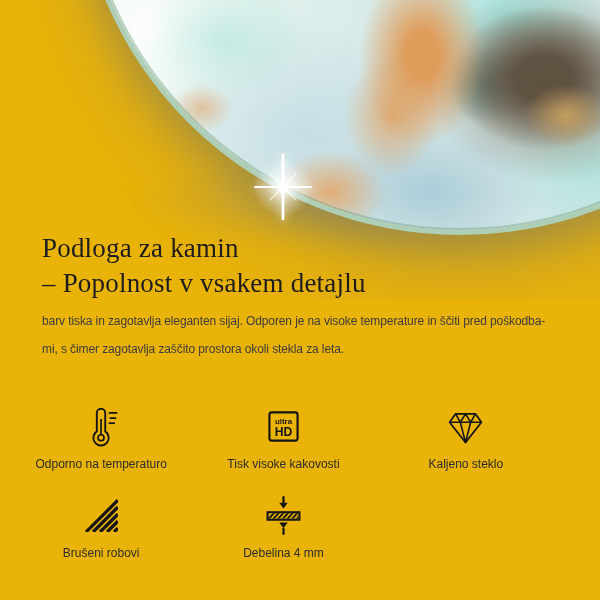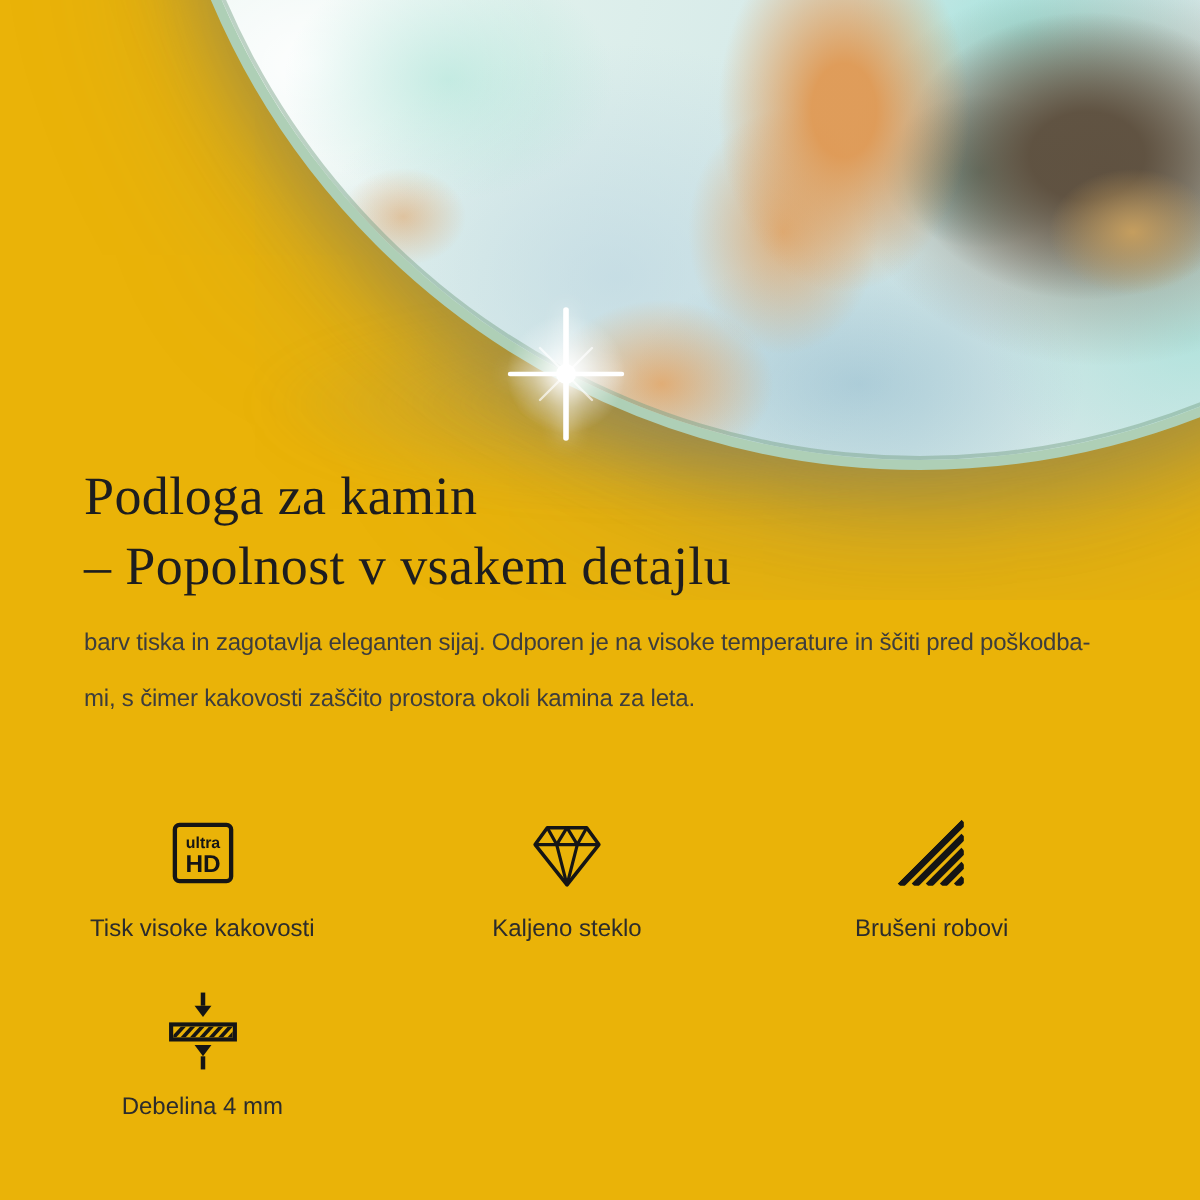--- a/index.html
+++ b/index.html
@@ -75,25 +75,36 @@
     </div>
   </div>
 
   <h1 class="heading" style="margin:0;">
     <span>Podloga za kamin</span>
     <span>– Popolnost v vsakem detajlu</span>
   </h1>
 
   <p class="description" style="margin:0;">
     <span>barv tiska in zagotavlja eleganten sijaj. Odporen je na visoke temperature in ščiti pred poškodba-</span>
-    <span>mi, s čimer kakovosti zaščito prostora okoli kamina za leta.</span>
+    <span>mi, s čimer zagotavlja zaščito prostora okoli stekla za leta.</span>
   </p>
 
   <div class="features">
 
+    <div class="feature">
+      <div class="icon">
+        <svg width="45" height="45" viewBox="0 0 48 48">
+          <path d="M19 29.2 V9.5 C19 7 21 5 23.5 5 C26 5 28 7 28 9.5 V29.2 A8.2 8.2 0 1 1 19 29.2 Z" stroke-width="2"></path>
+          <circle cx="23.5" cy="36" r="3.2" stroke-width="1.8"></circle>
+          <path d="M23.5 16 V32.8" stroke-width="1.8"></path>
+          <path d="M32.5 9.5 H40 M33.5 15 H39 M32.5 20.5 H37.5" stroke-width="1.9" stroke-linecap="round"></path>
+        </svg>
+      </div>
+      <span class="label">Odporno na temperaturo</span>
+    </div>
 
     <div class="feature">
       <div class="icon">
         <svg width="45" height="45" viewBox="0 0 48 48">
           <rect x="9" y="9" width="30" height="30" rx="2.5" stroke-width="2.3"></rect>
           <text x="24" y="21.5" text-anchor="middle" font-size="8.5" font-weight="600">ultra</text>
           <text x="24" y="34" text-anchor="middle" font-size="13" font-weight="700">HD</text>
         </svg>
       </div>
       <span class="label">Tisk visoke kakovosti</span>

